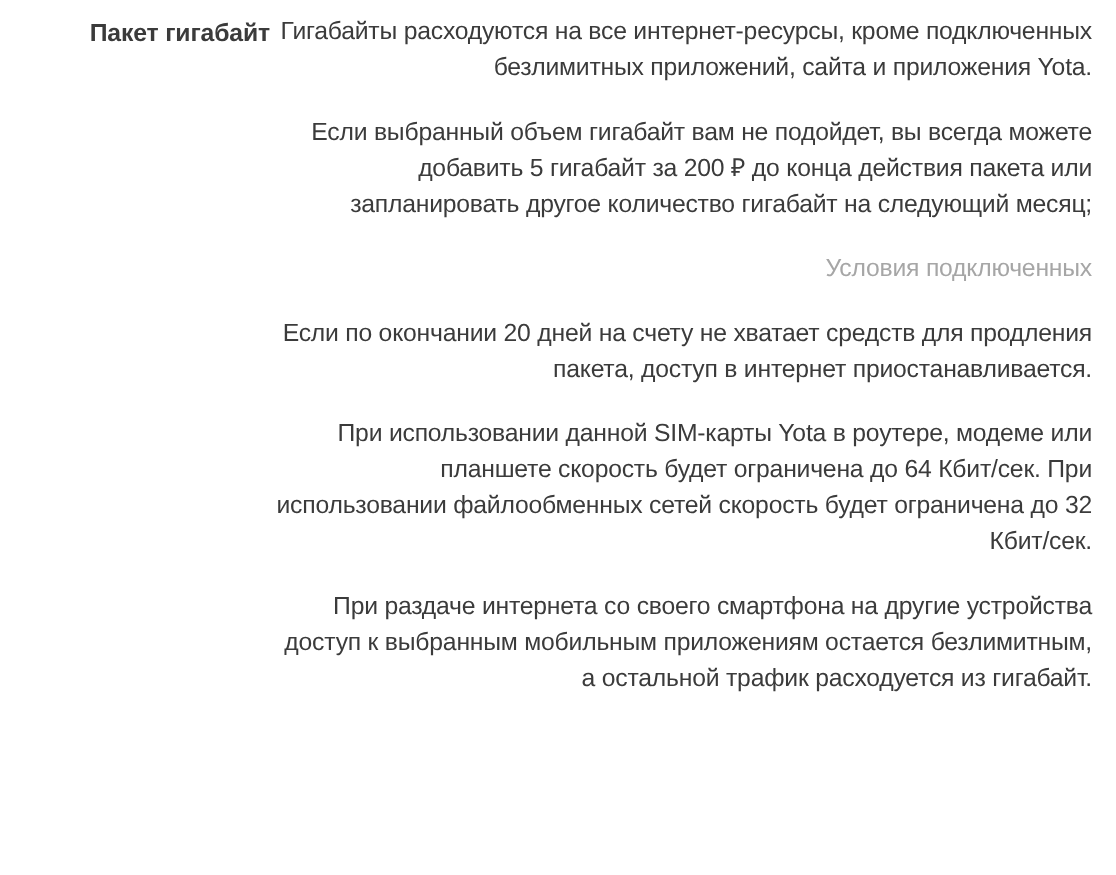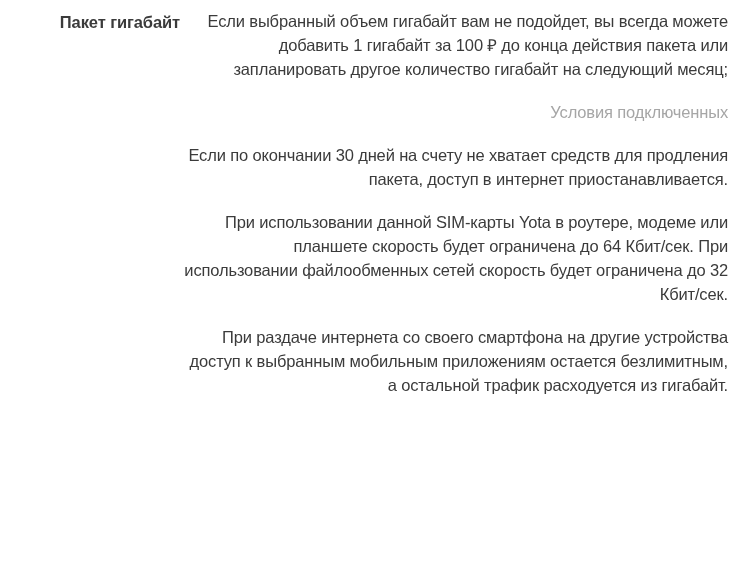--- a/index.html
+++ b/index.html
@@ -58,28 +58,29 @@
 <body>
 
 <div class="page">
   <div class="row">
 
     <div class="label-col">
       <h3>Пакет гигабайт</h3>
     </div>
 
     <div class="content-col">
+      <p>Гигабайты расходуются на все интернет-ресурсы, кроме подключенных безлимитных приложений, сайта и приложения Yota.</p>
 
-      <p>Если выбранный объем гигабайт вам не подойдет, вы всегда можете добавить 1 гигабайт за 100 ₽ до конца действия пакета или запланировать другое количество гигабайт на следующий месяц;</p>
+      <p>Если выбранный объем гигабайт вам не подойдет, вы всегда можете добавить 5 гигабайт за 200 ₽ до конца действия пакета или запланировать другое количество гигабайт на следующий месяц;</p>
 
       <p class="muted">Условия подключенных</p>
 
 
 
-      <p>Если по окончании 30 дней на счету не хватает средств для продления пакета, доступ в интернет приостанавливается.</p>
+      <p>Если по окончании 20 дней на счету не хватает средств для продления пакета, доступ в интернет приостанавливается.</p>
 
       <p>При использовании данной SIM-карты Yota в роутере, модеме или планшете скорость будет ограничена до 64 Кбит/сек. При использовании файлообменных сетей скорость будет ограничена до 32 Кбит/сек.</p>
 
       <p>При раздаче интернета со своего смартфона на другие устройства доступ к выбранным мобильным приложениям остается безлимитным, а остальной трафик расходуется из гигабайт.</p>
     </div>
 
   </div>
 </div>
 
 </body></html>

